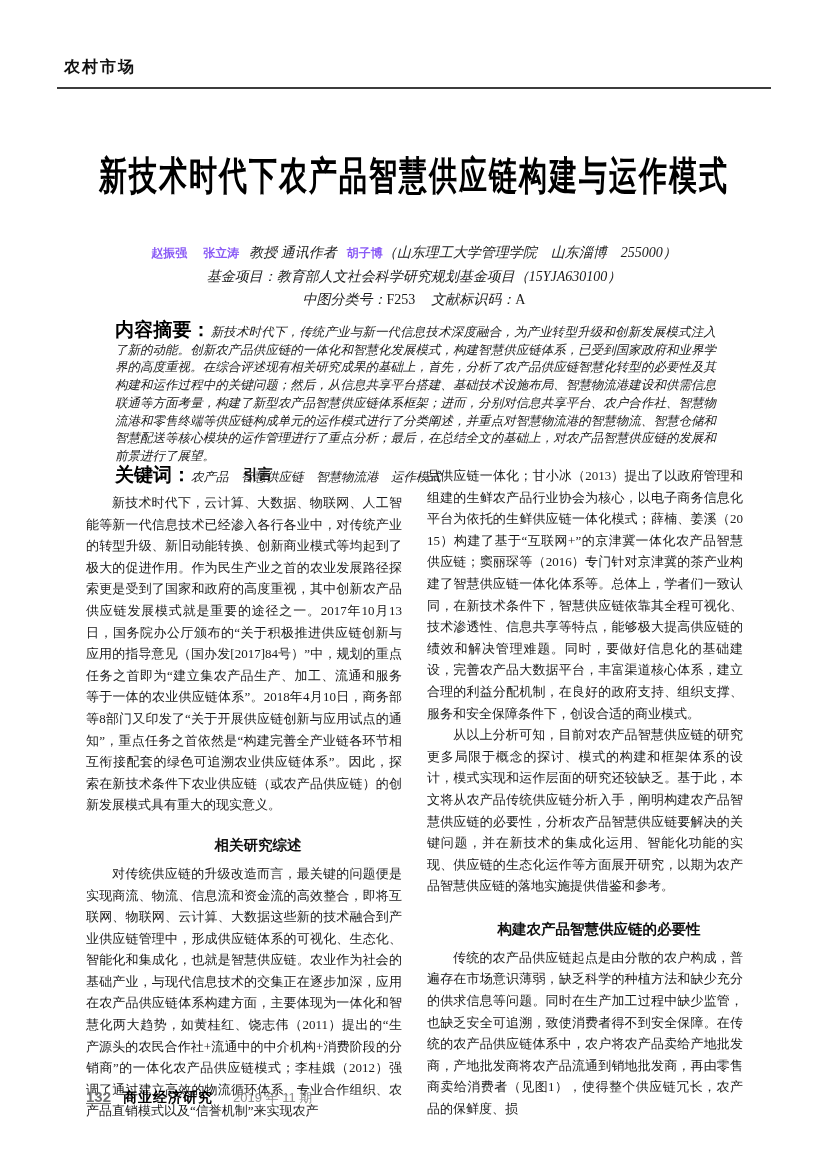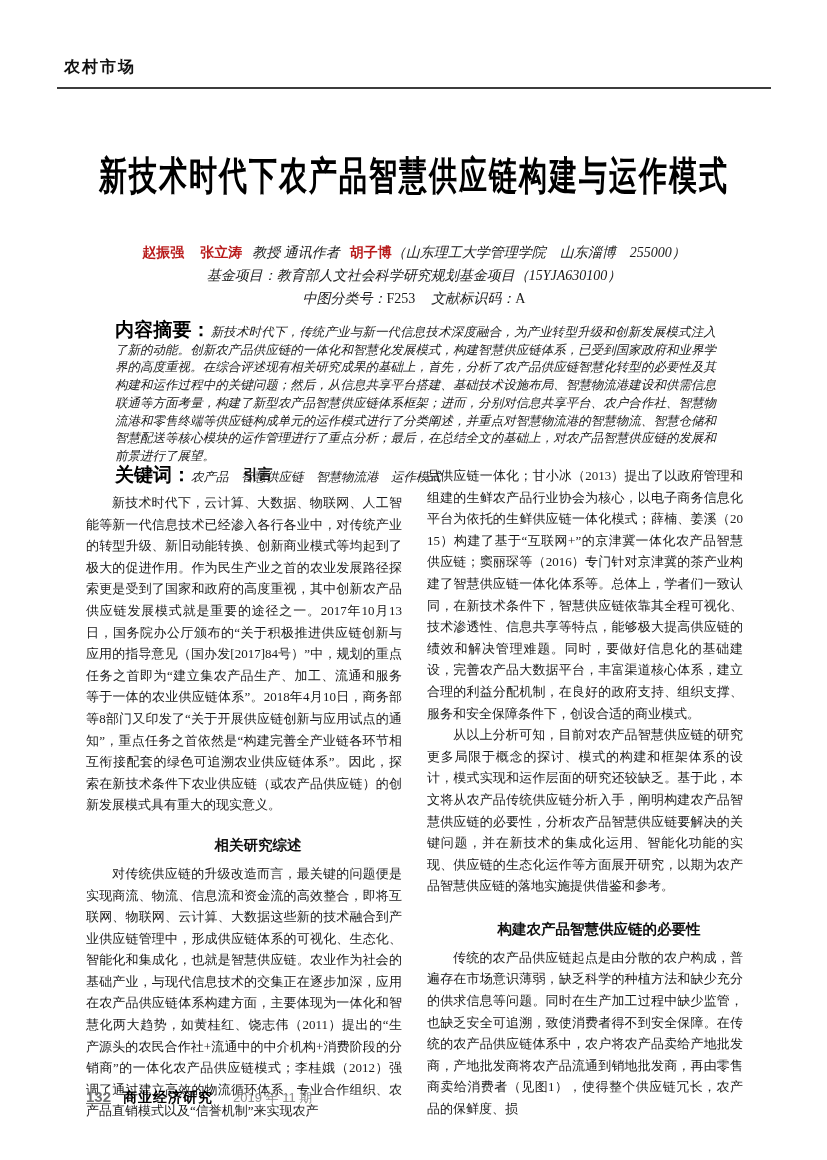--- a/index.html
+++ b/index.html
@@ -19,21 +19,21 @@
     background:#3c3c3c;
   }
   .title {
     position:absolute; top:150px; left:57px; width:714px; text-align:center;
     font-family:"DejaVu Serif", serif; font-weight:900; font-size:28px;
     letter-spacing:2px; color:#000;
     transform:scaleY(1.4); transform-origin:top center;
   }
   .meta { position:absolute; top:241px; left:57px; width:714px; text-align:center; }
   .meta-line { line-height:23px; font-size:14px; }
-  .author-name { font-family:"Liberation Sans", sans-serif; font-weight:bold; font-size:14px; color:#b91c1c; }
+  .author-name { font-family:"Liberation Sans", sans-serif; font-weight:bold; font-size:12px; color:#8b5cf6; }
   .kai { font-style:italic; }
   .upright { font-style:normal;text-align:center; }
   .gap-s { display:inline-block; width:10px; }
   .gap-m { display:inline-block; width:16px; }
   .abstract-block {
     position:absolute; top:321px; left:115px; width:601px;
     font-size:12.5px; line-height:17.7px; text-align:justify;
     word-break:break-all;
   }
   .abstract-block p { margin:0; }

